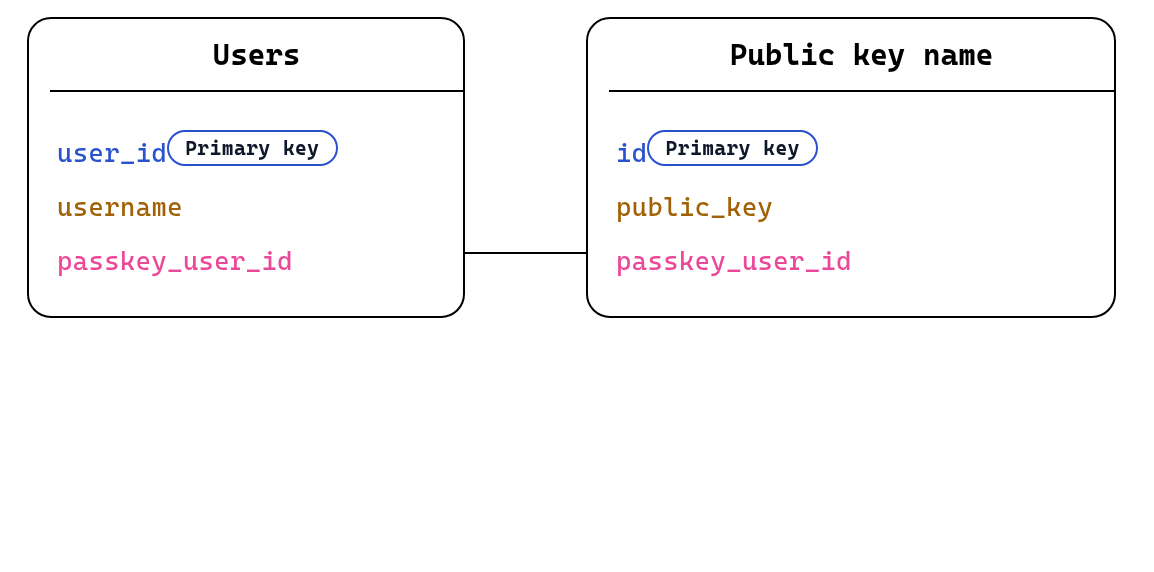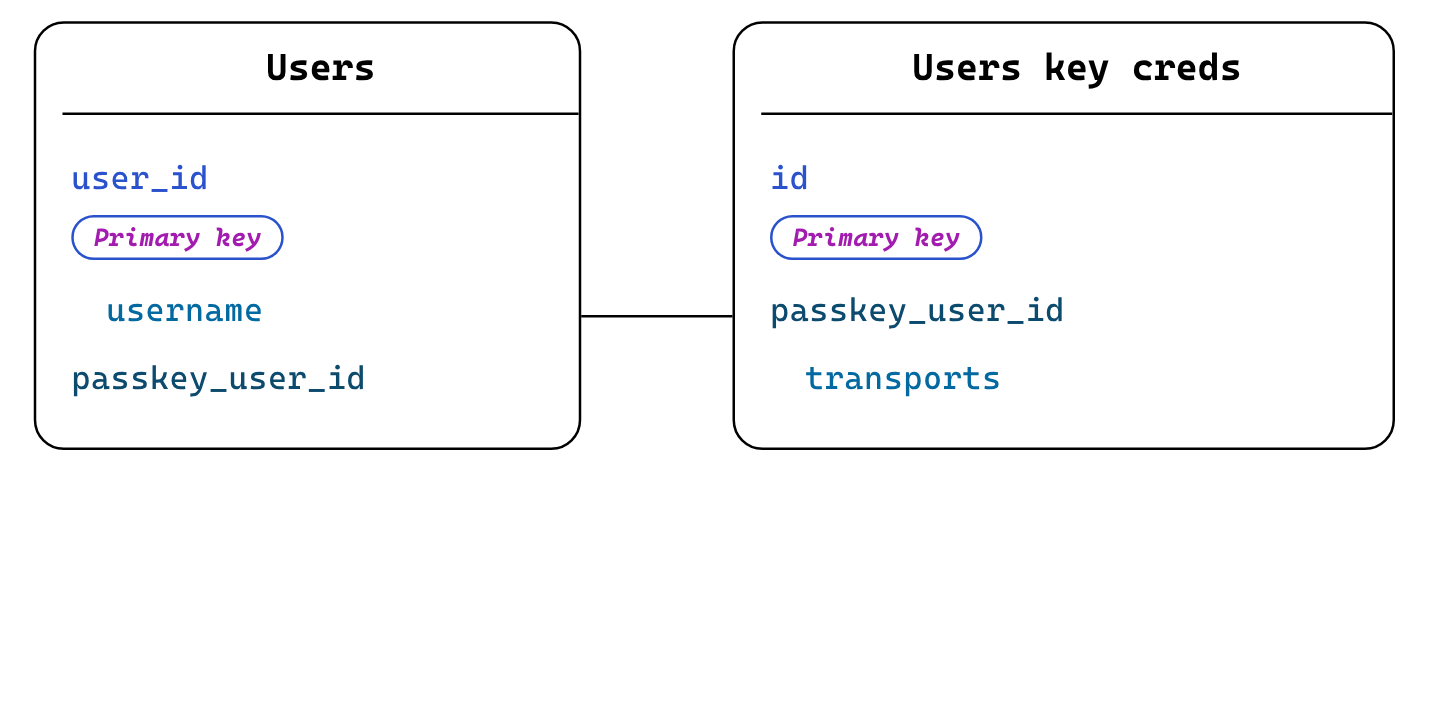--- a/index.html
+++ b/index.html
@@ -27,52 +27,48 @@
       font-size: 30px;
       font-weight: 700;
       border-bottom: 2px solid #000000;
       margin-left: 21px;
     }
     .entity-body {
       padding: 24px 28px 28px 28px;
     }
     .field-row {
       display: flex;
-      align-items: flex-start;
-      gap: 16px;
+      align-items: flex-end;
       font-size: 26px;
       line-height: 1.0;
       padding: 14px 0;
       letter-spacing: 0.5px;
-      flex-direction: column;
     }
     .field-name {
       white-space: nowrap;
     }
     .field-blue {
       color: #2952cc;
     }
     .field-orange {
-      color: #0c4a6e;
+      color: #ec4899;
     }
     .field-black {
-      color: #0369a1;
-      margin-left: 28px;
+      color: #a16207;
     }
     .pk-badge {
       display: inline-flex;
       align-items: center;
       padding: 4px 16px;
       border: 2px solid #2952cc;
       border-radius: 999px;
-      color: #a21caf;
+      color: #0f172a;
       font-size: 20px;
       font-weight: 700;
       line-height: 1.2;
-      font-style: italic;
     }
     .users-box {
       left: 27px;
       top: 17px;
       width: 438px;
     }
     .creds-box {
       left: 586px;
       top: 17px;
       width: 530px;
@@ -101,26 +97,26 @@
     </div>
     <div class="field-row">
       <span class="field-name field-orange">passkey_user_id</span>
     </div>
   </div>
 </div>
 
 <div class="relationship-line"></div>
 
 <div class="entity-box creds-box">
-  <div class="entity-header">Users key creds</div>
+  <div class="entity-header">Public key name</div>
   <div class="entity-body">
     <div class="field-row">
       <span class="field-name field-blue">id</span>
       <span class="pk-badge">Primary key</span>
     </div>
     <div class="field-row">
-      <span class="field-name field-orange">passkey_user_id</span>
+      <span class="field-name field-black">public_key</span>
     </div>
     <div class="field-row">
-      <span class="field-name field-black">transports</span>
+      <span class="field-name field-orange">passkey_user_id</span>
     </div>
   </div>
 </div>
 
 </body></html>

